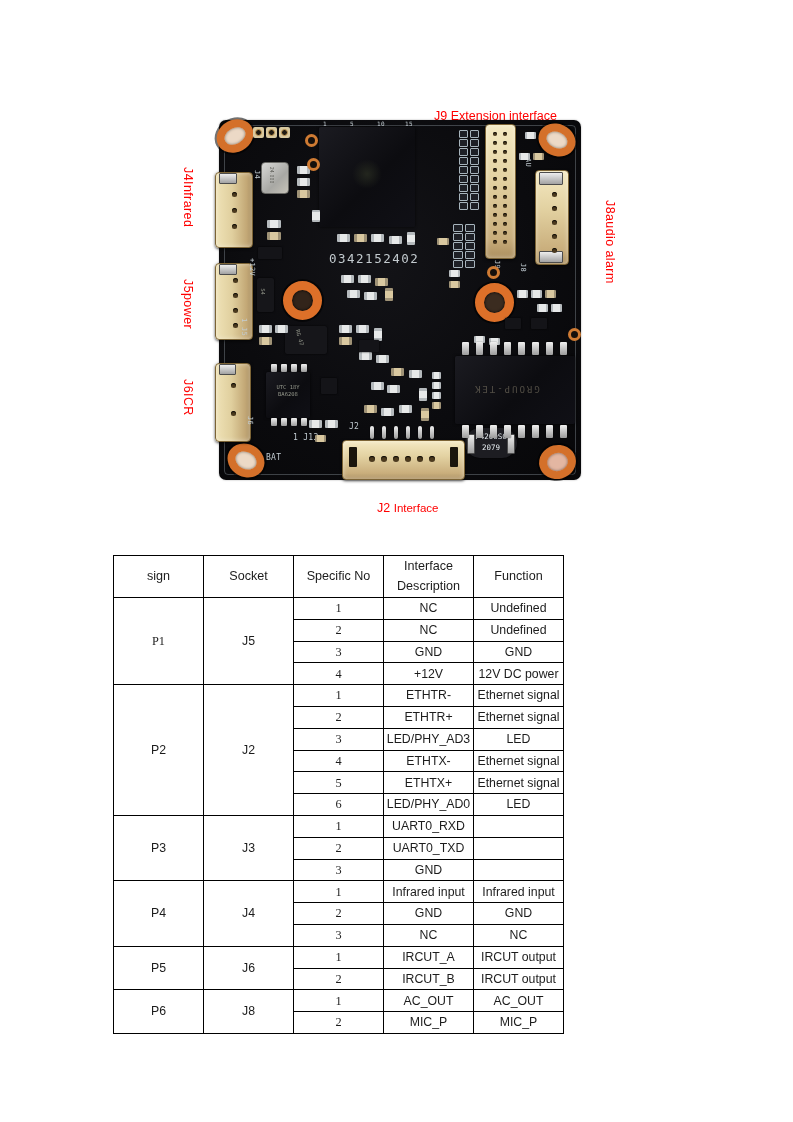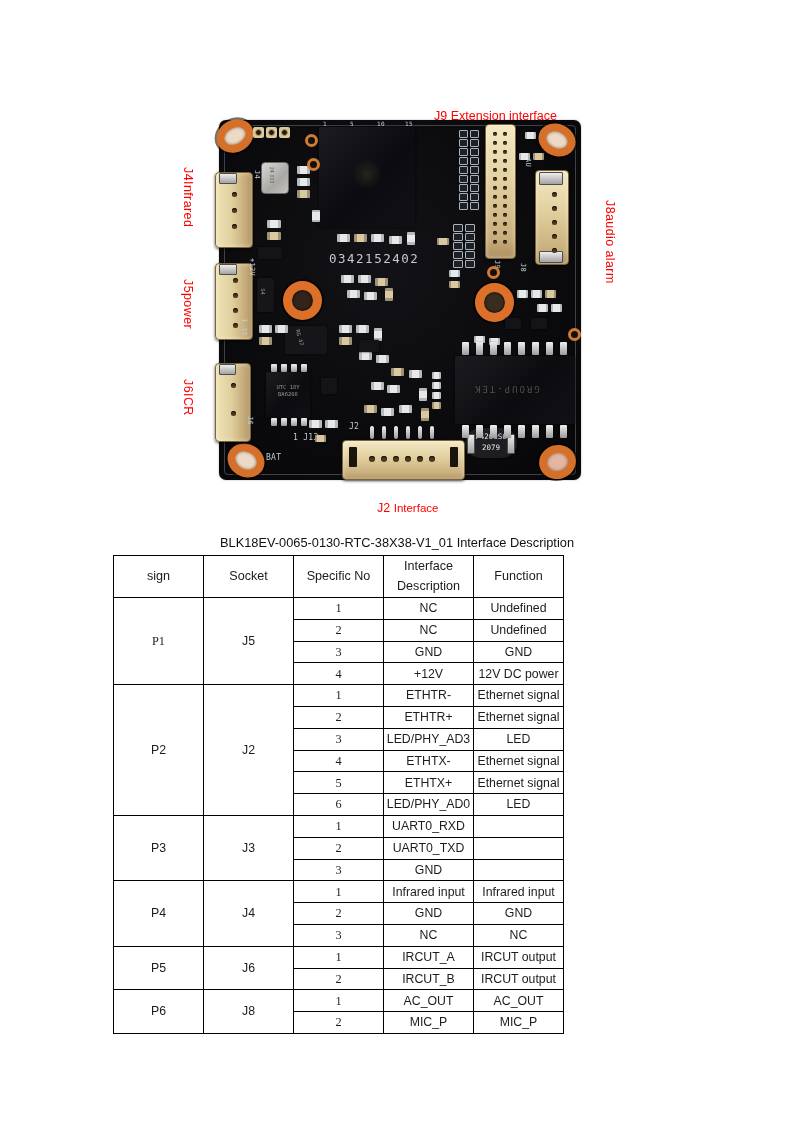--- a/index.html
+++ b/index.html
@@ -321,21 +321,20 @@
         <div class="cdot" style="left: 13px; top: 104px;"></div>
         <div class="cdot" style="left: 14px; top: 158px;"></div>
         <div class="cdot" style="left: 14px; top: 173px;"></div>
         <div class="cdot" style="left: 14px; top: 188px;"></div>
         <div class="cdot" style="left: 14px; top: 203px;"></div>
         <div class="cdot" style="left: 12px; top: 263px;"></div>
         <div class="cdot" style="left: 12px; top: 291px;"></div>
       </div>
   </div>
 
-  <div class="tbl-title">BLK18EV-0065-0130-RTC-38X38-V1_01 Interface Description</div>
   <table class="iface">
     <colgroup>
       <col style="width:20%">
         <col style="width:20%">
         <col style="width:20%">
         <col style="width:20%">
         <col style="width:20%">
     </colgroup>
     <thead id="iface-head">
         <tr>

